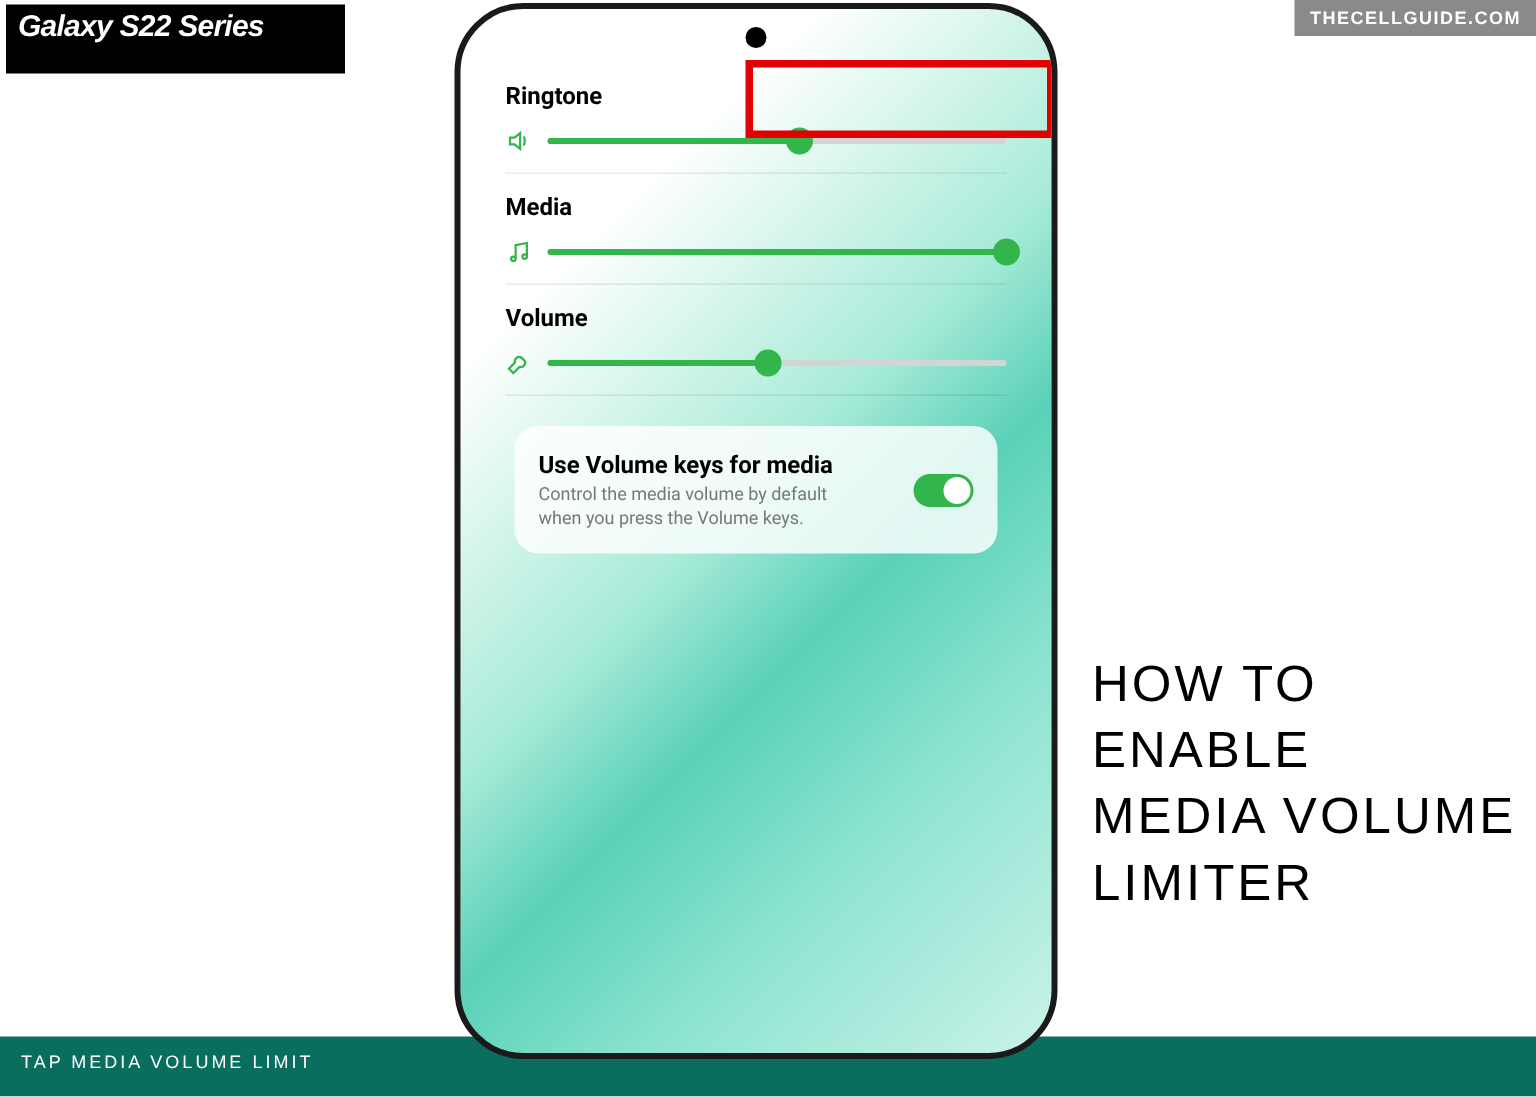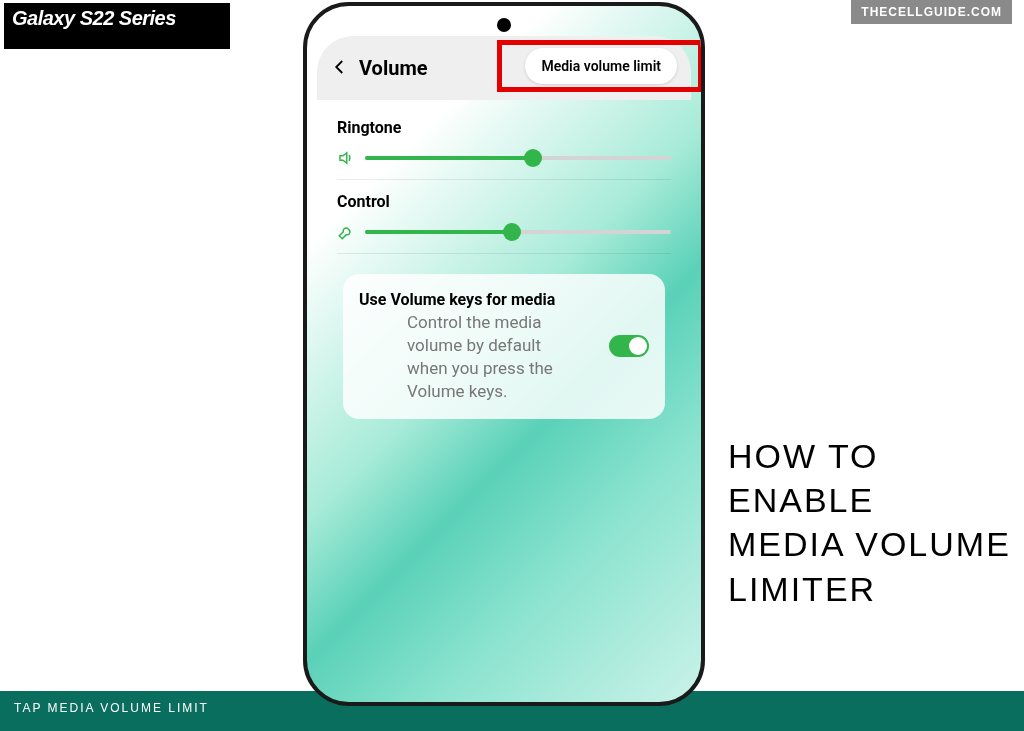--- a/index.html
+++ b/index.html
@@ -27,21 +27,21 @@
   .starters {
     position: absolute;
     top: 34px; left: 16px;
     font-size: 15px;
     font-weight: 500;
     letter-spacing: 2px;
     font-family: Arial, sans-serif;
   }
   .watermark {
     position: absolute;
-    top: 0; right: 12px;
+    top: 0; right: 0;
     background: #8a8a8a;
     color: #fff;
     font-size: 12px;
     font-weight: 700;
     padding: 5px 10px;
     letter-spacing: 1px;
     font-family: Arial, sans-serif;
   }
   .hero {
     position: absolute;
@@ -149,21 +149,21 @@
     margin: 20px 6px 0 6px;
     background: rgba(255,255,255,.82);
     border-radius: 16px;
     padding: 16px;
     display: flex;
     align-items: center;
     gap: 32px;
   }
   .card-text { flex:1; }
   .card-title { font-size: 16px; font-weight: 700; }
-  .card-sub { font-size: 17px; color: #777; line-height: 1.35; margin-top:2px;margin-left:48px; }
+  .card-sub { font-size: 12px; color: #777; line-height: 1.35; margin-top:2px; }
   .toggle {
     width: 40px; height: 22px;
     background: #32b54a;
     border-radius: 11px;
     position: relative;
     flex: 0 0 40px;
     cursor: pointer;
   }
   .toggle .knob {
     position: absolute;
@@ -185,52 +185,59 @@
 MEDIA VOLUME
 LIMITER</div>
 <div class="bottom-bar">TAP MEDIA VOLUME LIMIT</div>
 
 <div class="phone">
 
   <div class="camera"></div>
 
   <div class="screen">
 
-    <div class="app-header">
-      <div class="back">
-        <svg viewBox="0 0 24 24" width="18" height="18" fill="none" stroke="#000" stroke-width="2.4">
-            <polyline points="15 4 7 12 15 20"></polyline>
-          </svg>
-      </div>
-      <div class="title">Volume</div>
-      <div class="pill">Media volume limit</div>
-    </div>
 
     <div class="content">
 
       <div class="row">
         <div class="label">Ringtone</div>
         <div class="slider-wrap">
           <span class="slider-icon">
             <svg viewBox="0 0 24 24" fill="none" stroke="#32b54a" stroke-width="2">
                 <path d="M4 9v6h4l5 4V5L8 9H4z"></path>
                 <path d="M16 8c1.5 1.5 1.5 6.5 0 8"></path>
               </svg>
           </span>
           <div class="track">
             <div class="fill" style="width:55%"></div>
             <div class="thumb" style="left:55%"></div>
           </div>
         </div>
       </div>
 
-
-
       <div class="row">
-        <div class="label">Control</div>
+        <div class="label">Media</div>
+        <div class="slider-wrap">
+          <span class="slider-icon">
+            <svg viewBox="0 0 24 24" fill="none" stroke="#32b54a" stroke-width="2">
+                <path d="M9 18V6l10-2v12"></path>
+                <circle cx="7" cy="18" r="2"></circle>
+                <circle cx="17" cy="16" r="2"></circle>
+              </svg>
+          </span>
+          <div class="track">
+            <div class="fill" style="width:100%"></div>
+            <div class="thumb" style="left:100%"></div>
+          </div>
+        </div>
+      </div>
+
+
+      <div class="row">
+        <div class="label">Volume</div>
         <div class="slider-wrap">
           <span class="slider-icon">
             <svg viewBox="0 0 24 24" fill="none" stroke="#32b54a" stroke-width="2">
                 <path d="M14 7a4 4 0 00-5.6 4.6L3 17l4 4 5.4-5.4A4 4 0 0017 10l-3-3z"></path>
               </svg>
           </span>
           <div class="track">
             <div class="fill" style="width:48%"></div>
             <div class="thumb" style="left:48%"></div>
           </div>

